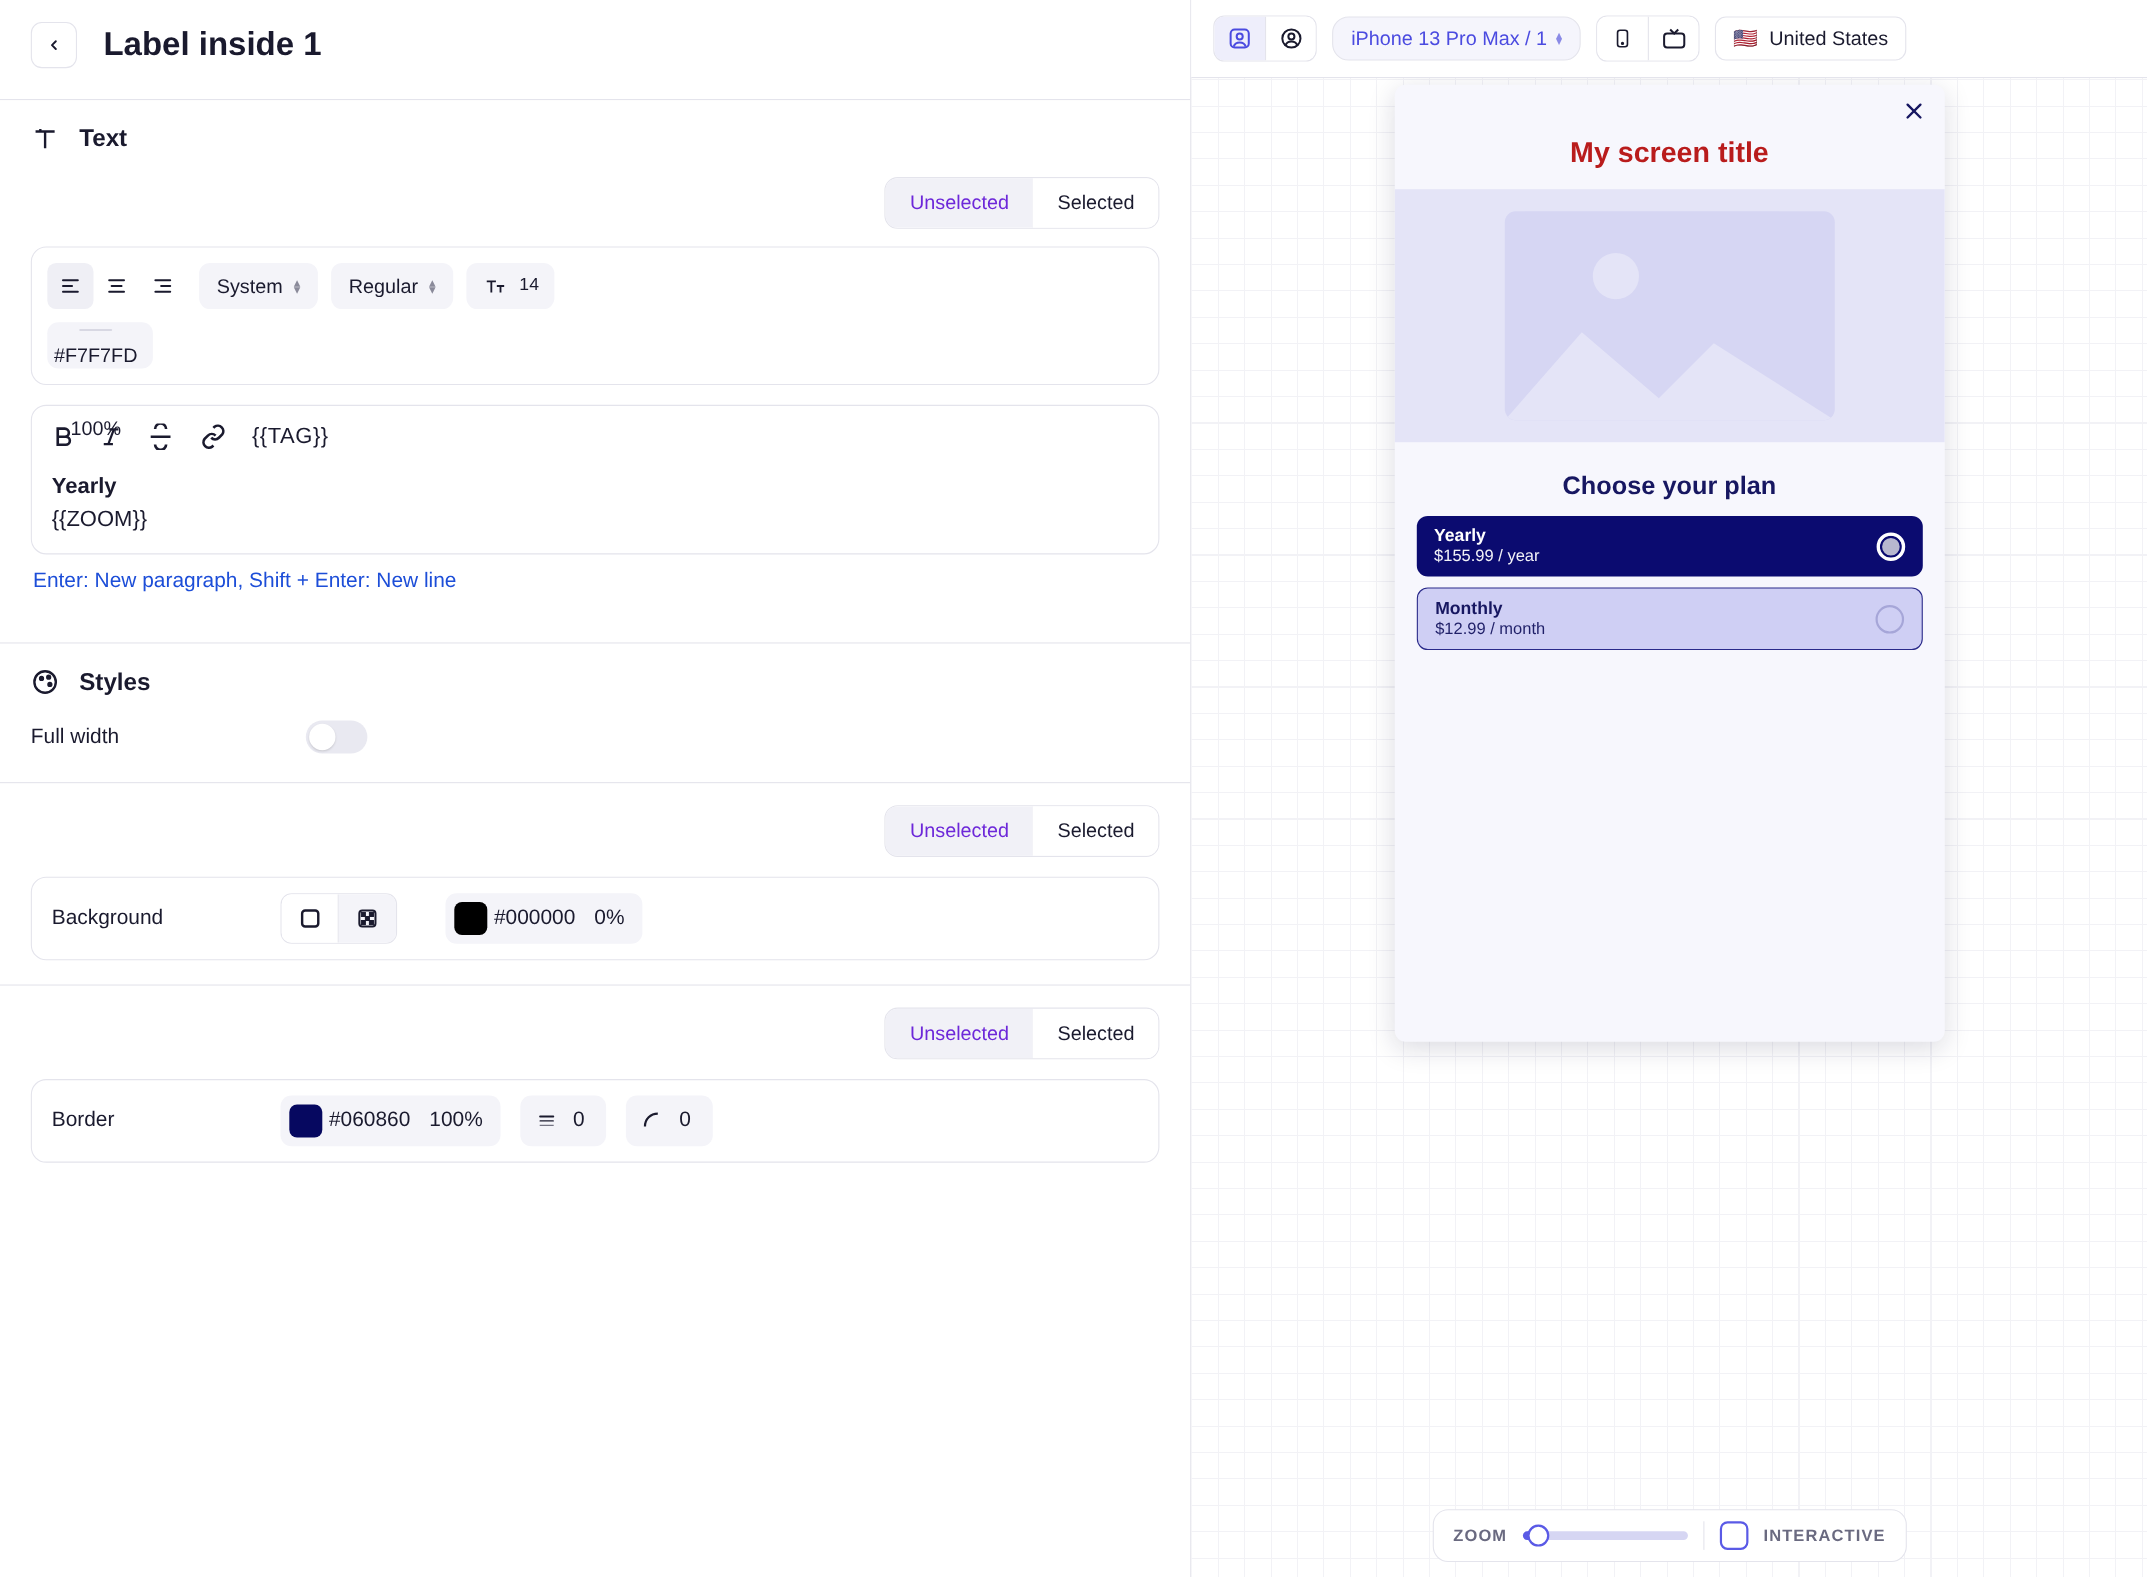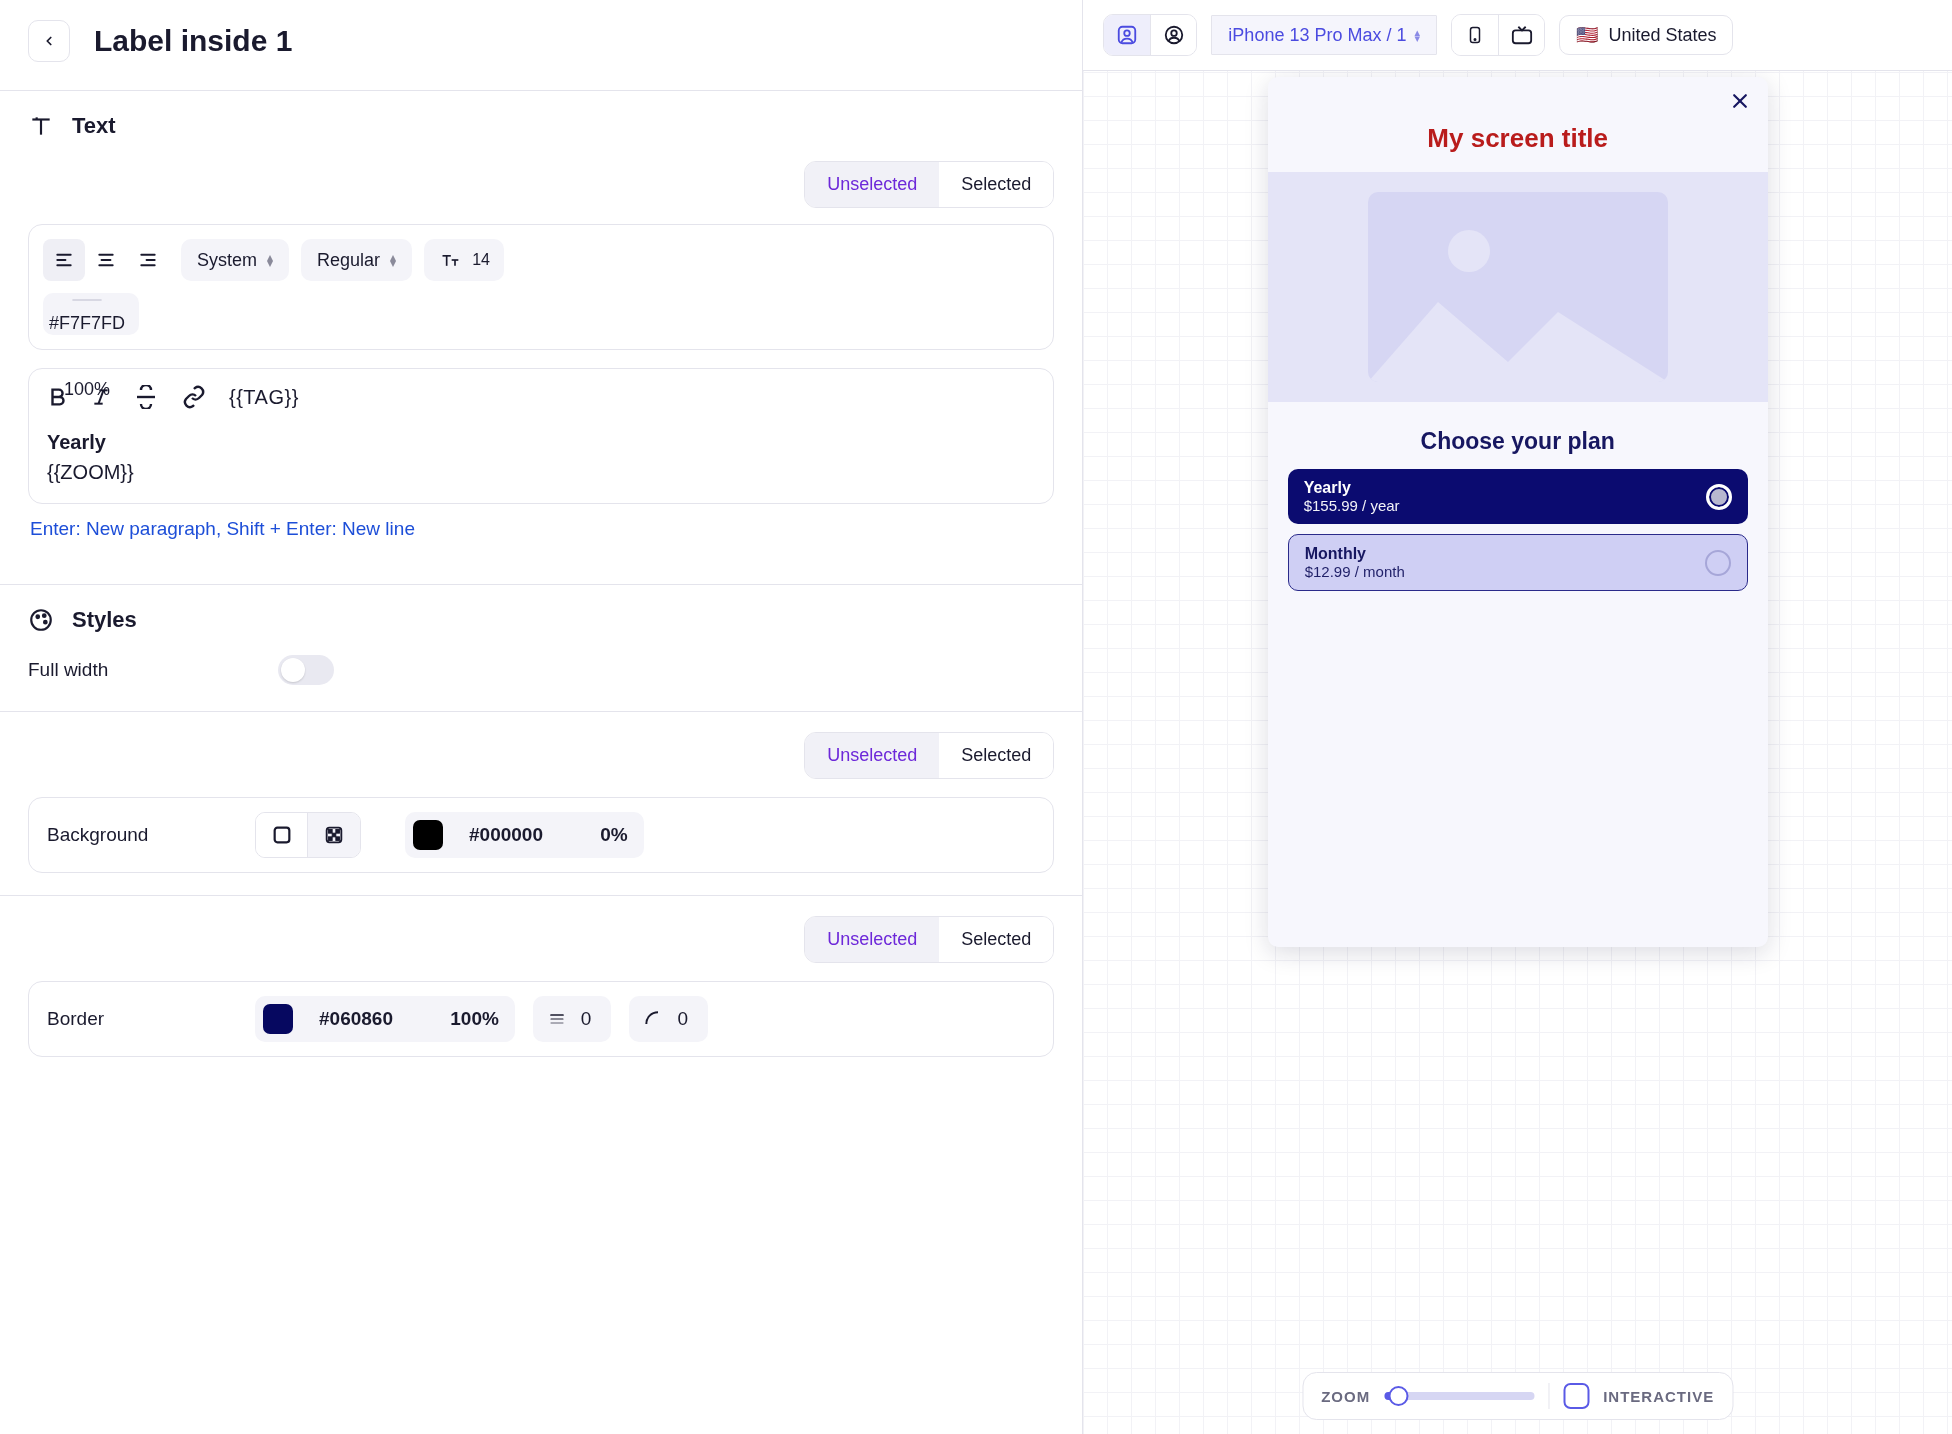--- a/index.html
+++ b/index.html
@@ -137,25 +137,24 @@
     border: 1px solid #e4e4ec; border-radius: 10px; overflow: hidden;
     margin-left: 60px;
   }
   .seg2 > div {
     width: 52px; height: 44px; display: flex; align-items: center; justify-content: center; cursor: pointer;
   }
   .seg2 > div:first-child { border-right: 1px solid #e4e4ec; background: #fff; }
   .seg2 > div:last-child { background: #f4f4f9; }
 
   .color-block {
-    display: inline-flex; align-items: center; gap: 26px;
+    display: inline-flex; align-items: center; gap: 6px;
     background: #f4f4f9; border-radius: 10px; padding: 6px 16px 6px 8px; height: 46px;
     font-size: 19px;
     margin-left: 26px;
-    font-weight: bold;
   }
   .swatch2 { width: 30px; height: 30px; border-radius: 7px; }
 
   .mini-input {
     display: inline-flex; align-items: center; gap: 14px;
     background: #f4f4f9; border-radius: 10px; padding: 6px 20px 6px 14px; height: 46px;
     font-size: 19px;
   }
 
   
@@ -180,21 +179,21 @@
   .mode-btn, .dev-btn {
     width: 46px; height: 40px; display: flex; align-items: center; justify-content: center;
     cursor: pointer; background: #fff;
   }
   .mode-btn + .mode-btn, .dev-btn + .dev-btn { border-left: 1.5px solid #e4e4ec; }
   .mode-btn.active { background: #eeeefb; }
   .mode-btn.active svg { stroke: #4b4be0; }
 
   .device-dd {
     display: inline-flex; align-items: center; gap: 8px;
-    border: 1.5px solid #e4e4ec; border-radius: 1px;
+    border: 1.5px solid #e4e4ec; border-radius: 15px;
     padding: 8px 16px; height: 40px; cursor: pointer;
     color: #4b4be0; background: #f5f5fc; font-size: 18px;
   }
   .country-dd {
     display: inline-flex; align-items: center; gap: 10px;
     border: 1.5px solid #e4e4ec; border-radius: 10px;
     padding: 8px 16px; height: 40px; cursor: pointer; font-size: 18px;
   }
 
   .canvas-wrap { flex: 1; position: relative; overflow: hidden; }

